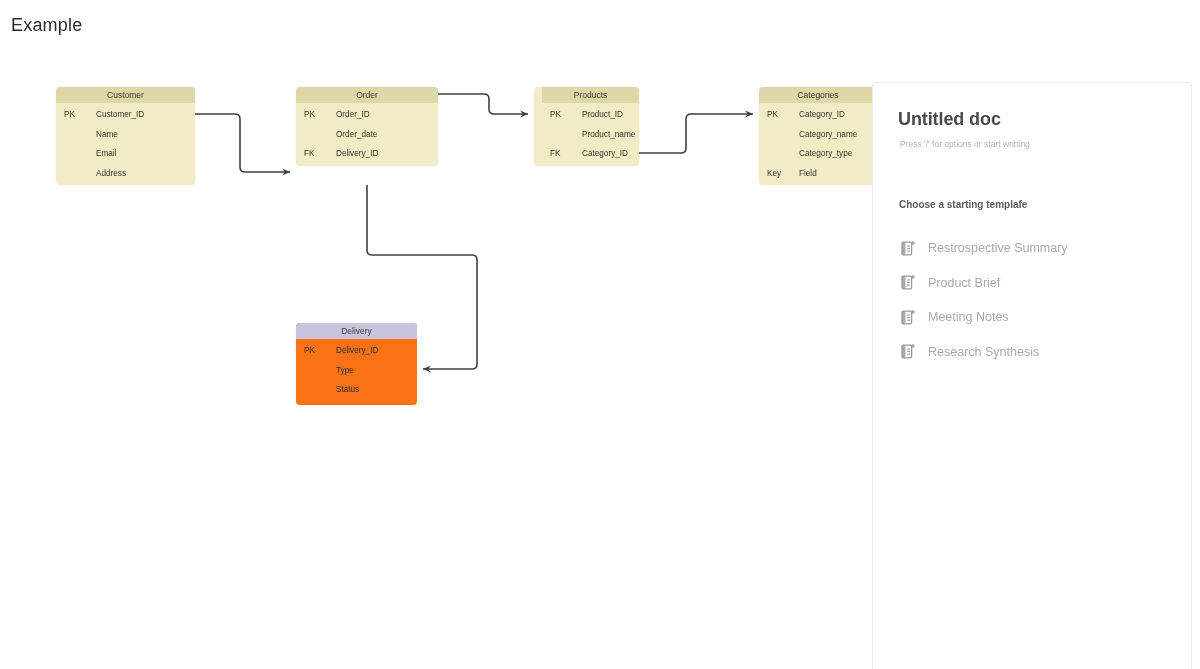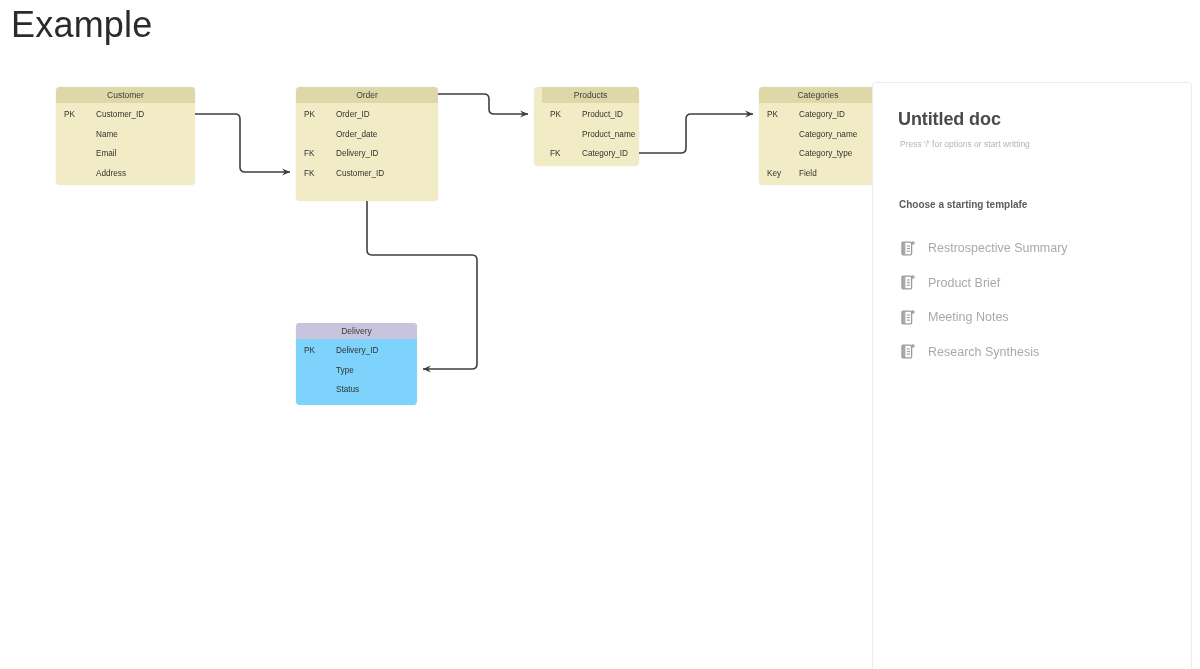--- a/index.html
+++ b/index.html
@@ -9,21 +9,21 @@
     width: 1200px; height: 669px;
     background: #ffffff;
     font-family: "Liberation Sans", sans-serif;
     overflow: hidden;
   }
   #canvas { position: relative; width: 1200px; height: 669px; background:#fff; }
 
   
   .page-title {
     position: absolute; left: 11px; top: 8px;
-    font-size: 36px; font-weight: 400; color: #2b2b2b;
+    font-size: 18px; font-weight: 400; color: #2b2b2b;
     letter-spacing: 0.2px; line-height: 34px;
   }
 
   
   #erd { position: absolute; left: 0; top: 0; width: 872px; height: 669px; margin-left: 47px; }
   #wires { position: absolute; left: 0; top: 0; width: 872px; height: 669px; }
 
   .entity {
     position: absolute;
     border-radius: 4px;
@@ -46,21 +46,21 @@
   .entity .ent-key {
     position: absolute; left: 8px; top: 0;
     width: 26px; font-size: 8.2px; color: #33322e;
   }
   .entity .ent-field { position: absolute; left: 40px; top: 0; }
 
   
   .entity.tan { background: #f1ecc6; }
   .entity.tan .ent-header { background: #ded8a8; }
   
-  .entity.lav { background: #7dd3fc; }
+  .entity.lav { background: #f97316; }
   .entity.lav .ent-header { background: #c8c4dd; }
 
   
   .doc-panel {
     position: absolute; left: 872px; top: 82px;
     width: 320px; height: 643px;
     background: #ffffff;
     border: 1px solid #ededed;
     border-radius: 3px;
   }
@@ -132,21 +132,21 @@
             <div class="ent-row">
               <span class="ent-key"></span>
               <span class="ent-field">Email</span>
             </div>
             <div class="ent-row">
               <span class="ent-key"></span>
               <span class="ent-field">Address</span>
             </div>
           </div>
         </div>
-        <div class="entity tan" style="left: 249px; top: 87px; width: 142px; height: 114px;">
+        <div class="entity tan" style="left: 249px; top: 87px; width: 142px; height: 79px;">
           <div class="ent-header">Order</div>
           <div class="ent-body">
             <div class="ent-row">
               <span class="ent-key">PK</span>
               <span class="ent-field">Order_ID</span>
             </div>
             <div class="ent-row">
               <span class="ent-key"></span>
               <span class="ent-field">Order_date</span>
             </div>

